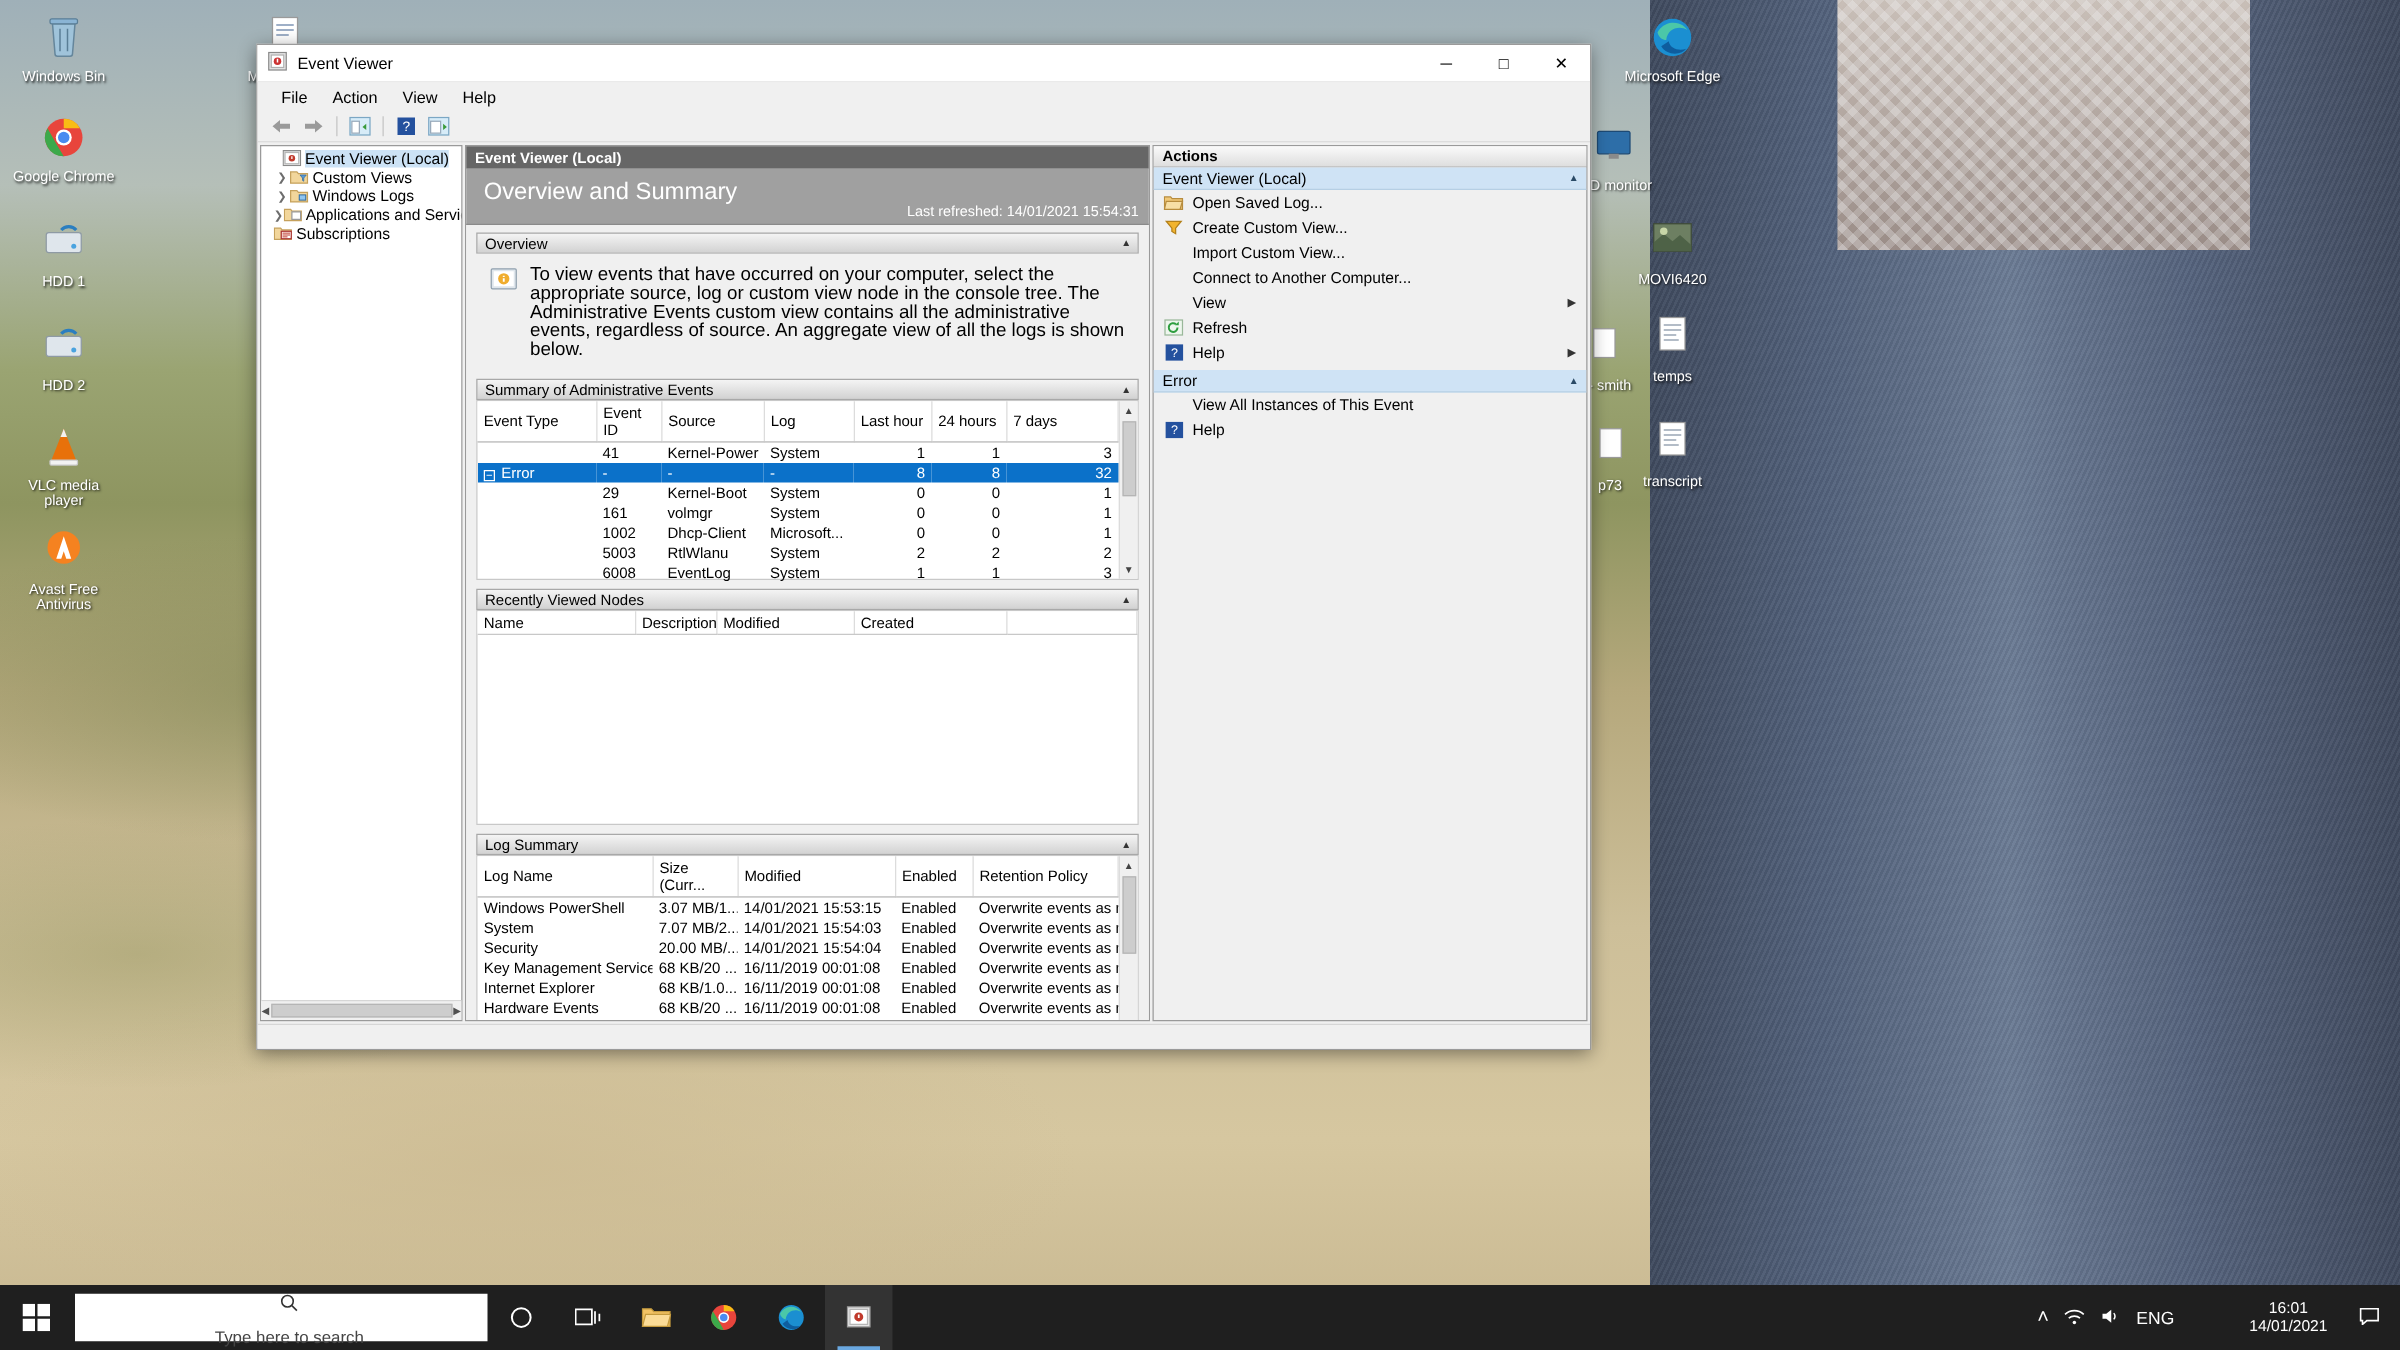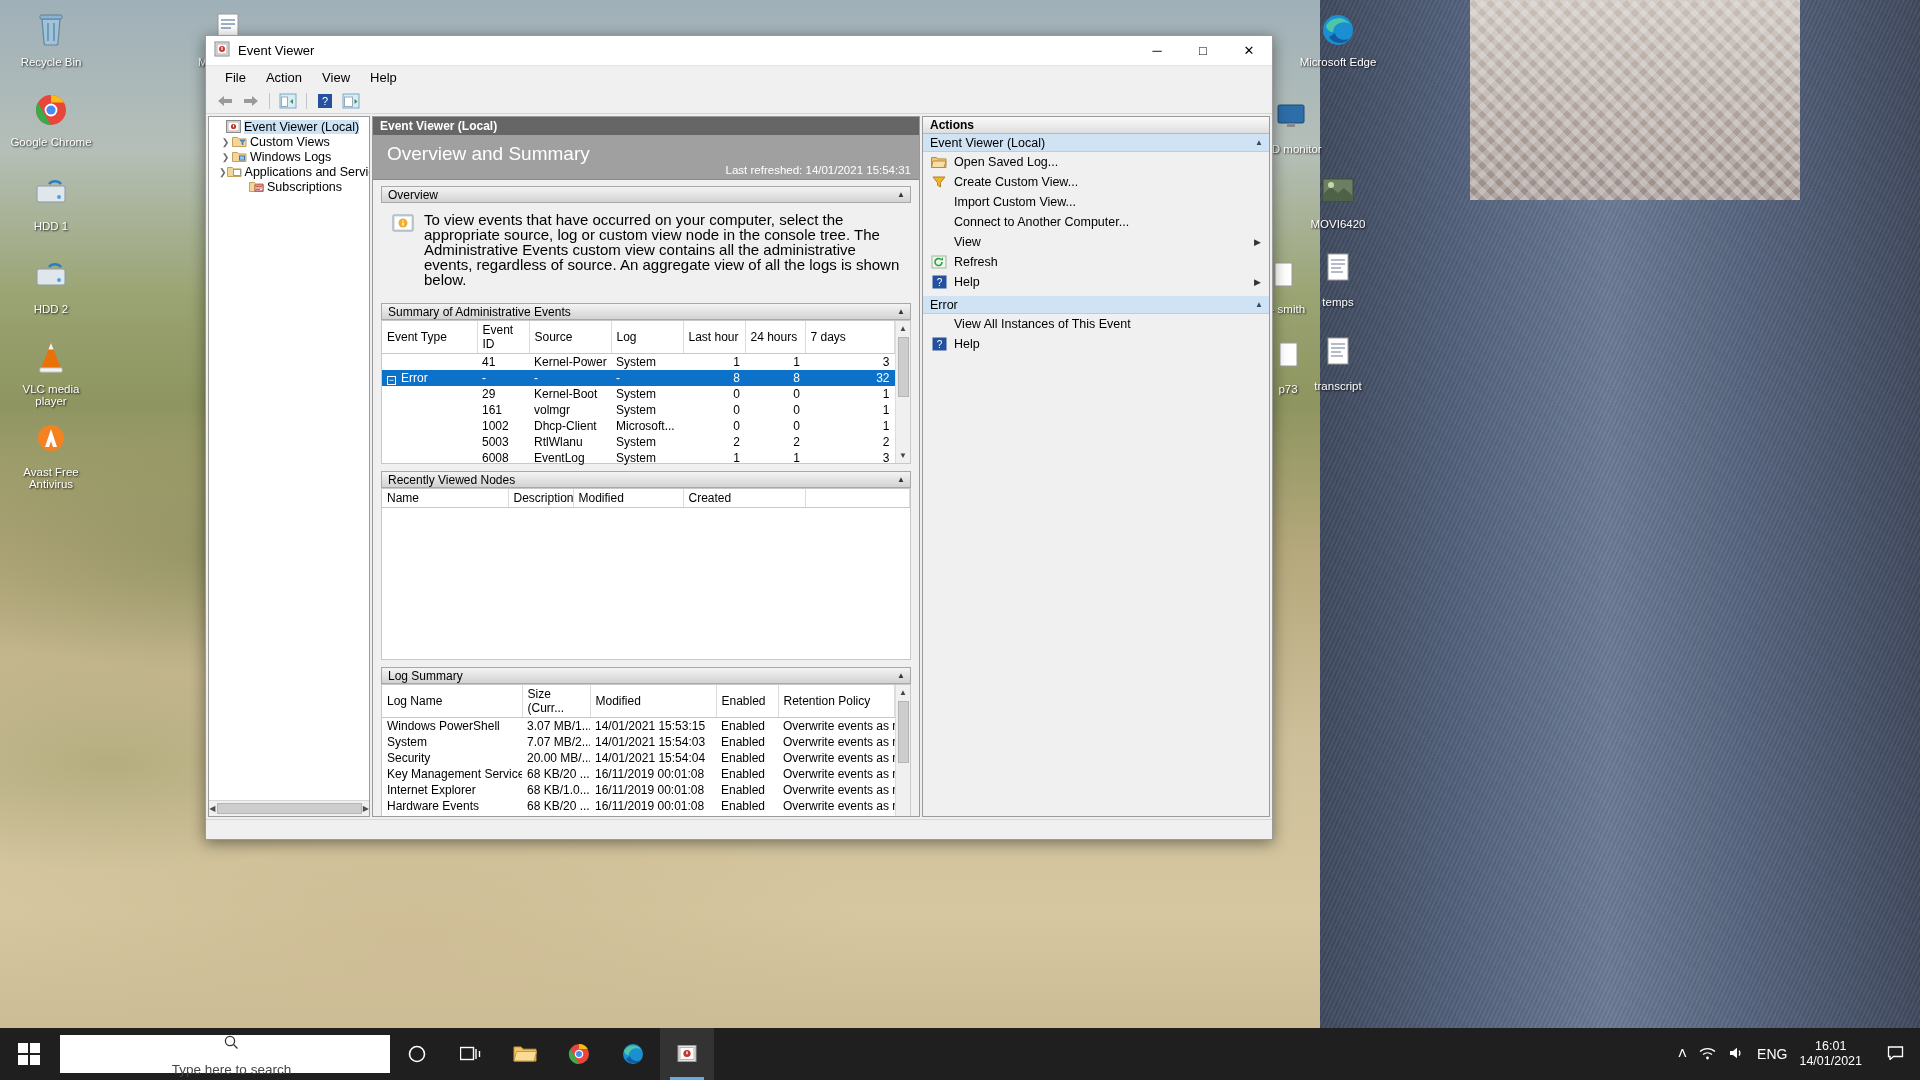--- a/index.html
+++ b/index.html
@@ -142,41 +142,41 @@
   #searchbox { width:330px; height:38px; background:#fff; display:flex; align-items:center;
     gap:9px; padding-left:13px; margin-left:2px;flex-direction:column; }
   #searchbox .sph { font-size:13.5px; color:#444; }
   .tbicon { width:54px; height:52px; display:flex; align-items:center; justify-content:center;
     position:relative; }
   .tbicon.active { background:#333333; }
   .tbicon.active::after { content:""; position:absolute; bottom:0; left:10px; right:10px;
     height:3px; background:#6aa8e0; }
   #tray { margin-left:auto; display:flex; align-items:center; height:52px; color:#fff; gap:12px;
     padding-right:10px; font-size:12px; }
-  #clock { text-align:center; line-height:15px; font-size:12.5px; color:#fff; padding-right:6px; }
+  #clock { text-align:center; line-height:15px; font-size:12.5px; color:#fff; padding-right:6px;margin-left:48px; }
   #actioncenter { width:30px; text-align:center; }
 </style>
 </head>
 <body>
 
 <div id="desktop">
   <div id="dunes"></div>
   <div id="denim"></div>
   <div id="lace"></div>
 </div>
 
 <div class="dicon" style="left:8px;top:8px">
   <span class="gl">
     <svg width="44" height="44" viewBox="0 0 44 44">
         <path d="M13 11h18l-2 24a2 2 0 0 1-2 2H17a2 2 0 0 1-2-2z" fill="#9fc6e0" stroke="#5a7e96" stroke-width="1.2" opacity=".85"></path>
         <rect x="11" y="7" width="22" height="4" rx="1.5" fill="#8ab4d4" stroke="#5a7e96"></rect>
         <path d="M19 15v18M25 15v18" stroke="#5a7e96" stroke-width="1.2"></path>
       </svg>
   </span>
-  <span class="lbl">Recycle Bin</span>
+  <span class="lbl">Windows Bin</span>
 </div>
 <div class="dicon" style="left:8px;top:88px">
   <span class="gl">
     <svg width="44" height="44" viewBox="0 0 44 44">
         <circle cx="22" cy="22" r="15" fill="#e8453c"></circle>
         <path d="M22 7a15 15 0 0 1 13 7.5H22z" fill="#f9bc15"></path>
         <path d="M9 14.5 16 27 22 37A15 15 0 0 1 9 14.5" fill="#3ca94a"></path>
         <circle cx="22" cy="22" r="6.4" fill="#fff"></circle>
         <circle cx="22" cy="22" r="4.6" fill="#4a8bf0"></circle>
       </svg>
@@ -401,21 +401,21 @@
           <span class="arw">❯</span>
           <span class="tico">
             <svg width="15" height="13" viewBox="0 0 15 13">
                 <path d="M0.5 2.5h5l1.2 1.4h7.3v7.6H0.5z" fill="#f2d69b" stroke="#c5a15c"></path>
                 <rect x="6.5" y="4.5" width="7" height="6" fill="#fff" stroke="#9a9a9a"></rect>
               </svg>
           </span>
           <span class="tlab">Applications and Services Lo</span>
         </div>
 
-        <div class="tnode" style="padding-left:40px">
+        <div class="tnode" style="padding-left:10px">
           <span class="tico">
             <svg width="15" height="13" viewBox="0 0 15 13">
                 <path d="M0.5 2.5h5l1.2 1.4h7.3v7.6H0.5z" fill="#f2d69b" stroke="#c5a15c"></path>
                 <rect x="6" y="5" width="8" height="6" fill="#fff" stroke="#a33"></rect>
                 <path d="M7 6.5h6M7 8h6M7 9.5h4" stroke="#c0392b" stroke-width=".8"></path>
               </svg>
           </span>
           <span class="tlab">Subscriptions</span>
         </div>
 

